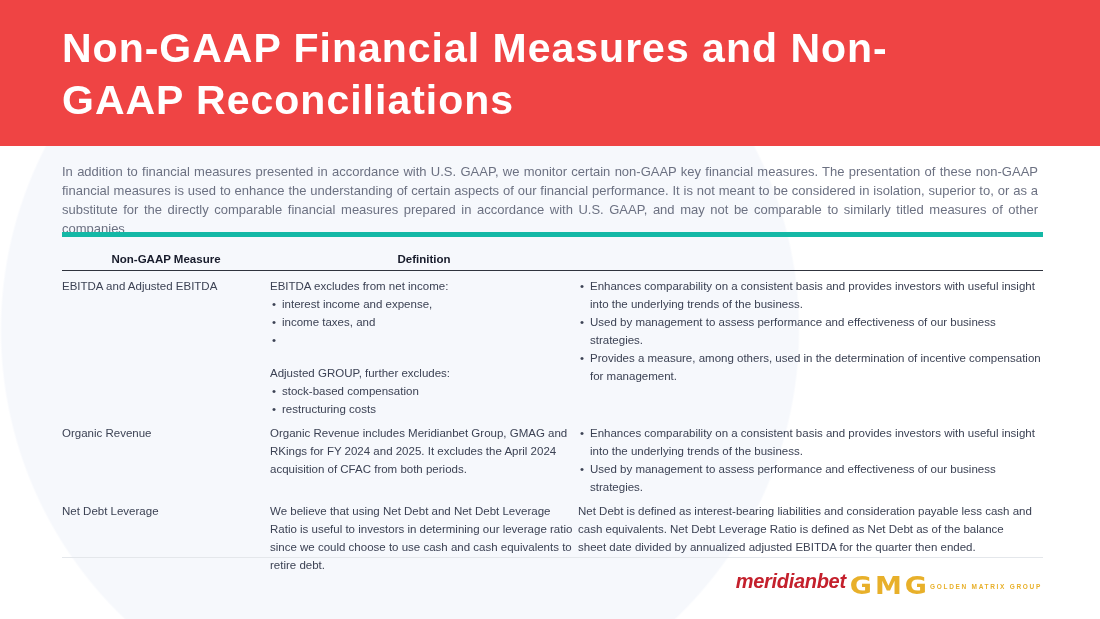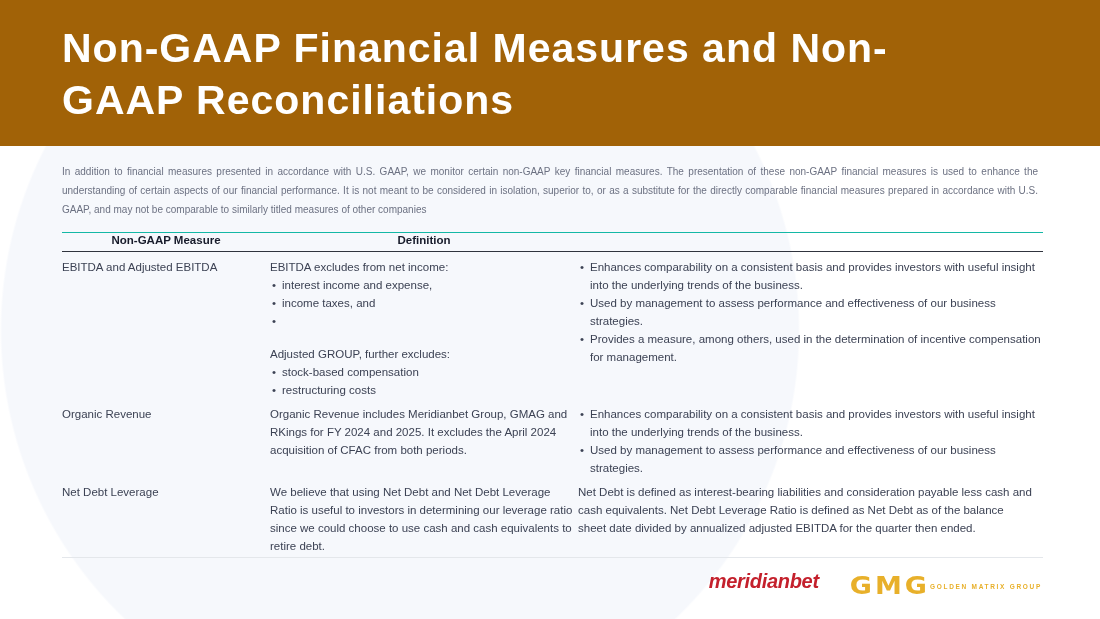--- a/index.html
+++ b/index.html
@@ -9,40 +9,40 @@
     background:#ffffff; overflow:hidden;
     font-family:"Liberation Sans", sans-serif;
   }
   .watermark {
     position:absolute; left:0; top:0; width:1100px; height:619px;
     background:radial-gradient(circle 400px at 400px 330px, #f6f8fc 0%, #f6f8fc 99.5%, rgba(246,248,252,0) 100%);
     pointer-events:none;
   }
   .banner {
     position:absolute; left:0; top:0; width:1100px; height:146px;
-    background:#a16207;
+    background:#ef4444;
   }
   .title {
     position:absolute; left:62px; top:22px; width:1000px;
     color:#ffffff; font-weight:700; font-size:41px; line-height:52px;
     letter-spacing:1px;
   }
   .intro {
     position:absolute; left:62px; top:162px; width:976px;
-    color:#6C7182; font-size:10px; line-height:19px;
+    color:#6C7182; font-size:13px; line-height:19px;
     text-align:justify;
   }
   .gaap-table {
     position:absolute; left:62px; top:232px; width:981px;
     font-size:11.5px; color:#3C4254;
   }
   .header-row {
     display:grid; grid-template-columns:208px 308px 1fr;
-    border-top:1px solid #14b8a6; border-bottom:1px solid #30343E;
-    padding:0 0 4px 0;
+    border-top:5px solid #14b8a6; border-bottom:1px solid #30343E;
+    padding:15px 0 4px 0;
   }
   .header-cell {
     text-align:center; font-weight:700; color:#171B2B; font-size:11.5px; line-height:14px;
   }
   .t-row {
     display:grid; grid-template-columns:208px 308px 1fr;
     padding-top:6px;
   }
   .cell { line-height:18px; }
   .cell.measure { padding-right:10px; }
@@ -50,21 +50,21 @@
   .para { line-height:18px; }
   .bullet { display:flex; line-height:18px; }
   .bullet .dot { width:12px; flex:none; text-align:left; padding-left:2px; }
   .spacer { height:15px; }
   .footer-line {
     position:absolute; left:62px; top:557px; width:981px;
     border-top:1px solid #E4E7EB;
   }
   .logos {
     position:absolute; top:570px; right:58px;
-    display:flex; align-items:center; gap:31px;
+    display:flex; align-items:center; gap:4px;
   }
   .meridianbet {
     font-style:italic; font-weight:700; font-size:20px;
     color:#C4202C; letter-spacing:-0.3px;
     padding-bottom:8px;
   }
   .gmg { display:flex; flex-direction:row; align-items:center; }
   .gmg-letters {
     font-family:"DejaVu Sans", sans-serif;
     font-weight:900; font-size:27px; line-height:25px;

